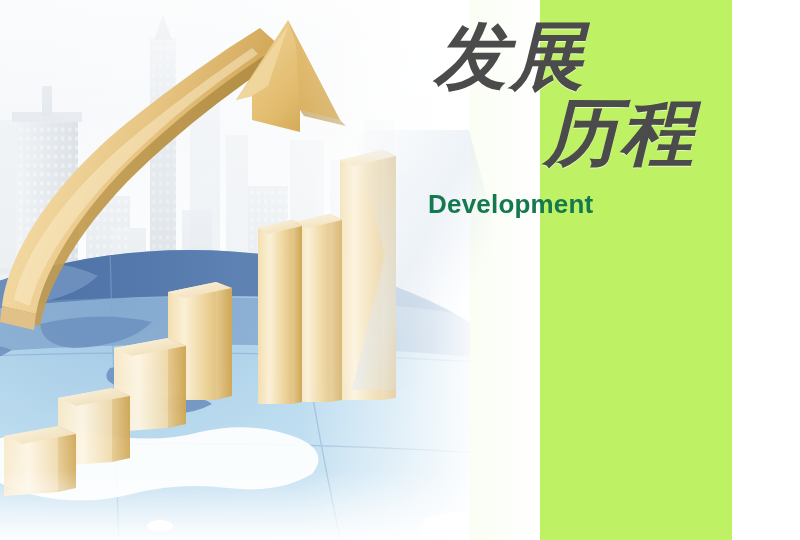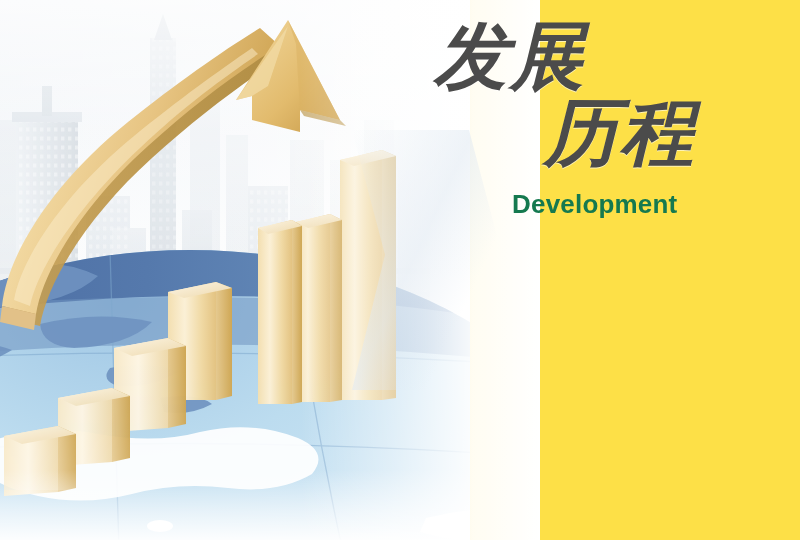--- a/index.html
+++ b/index.html
@@ -7,24 +7,24 @@
     margin: 0;
     padding: 0;
     background: #ffffff;
   }
   body {
     font-family: "Liberation Sans", sans-serif;
   }
 
   #banner {
     position: relative;
-    width: 800px;
+    width: 732px;
     height: 540px;
     overflow: hidden;
-    background: #fde047;
+    background: #bef264;
   }
 
   
   .artwork {
     position: absolute;
     left: 0; top: 0;
     width: 470px;
     height: 540px;
     overflow: hidden;
   }
@@ -122,21 +122,20 @@
   .cn-line-1 { margin-left: 6px; }
   .cn-line-2 { margin-left: 116px; margin-top: 6px; }
 
   .en-line {
     color: #15794f;
     font-family: "Liberation Sans", sans-serif;
     font-weight: 700;
     font-size: 26px;
     line-height: 1.22;
     letter-spacing: .2px;
-    margin-left: 84px;
   }
   .en-line-1 { margin-top: 20px; }
 </style>
 </head>
 <body>
 
 <div id="banner">
 
   <div class="artwork">
 

